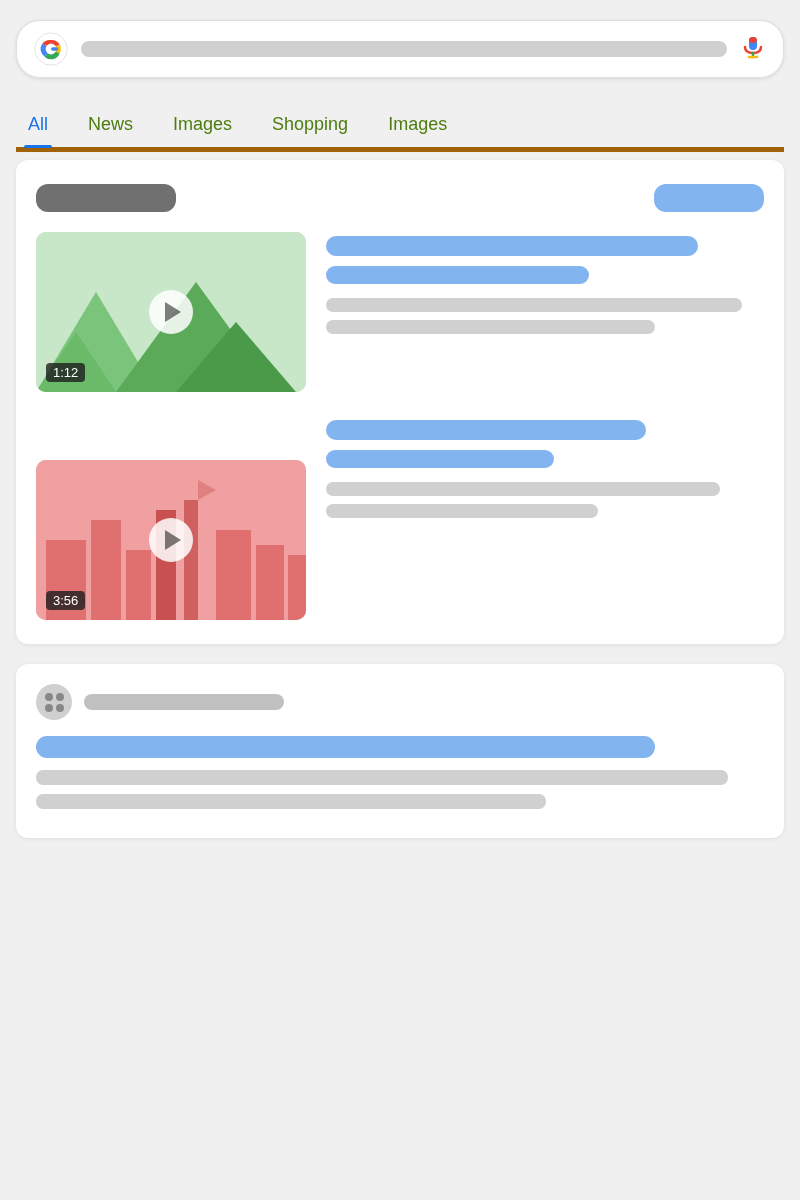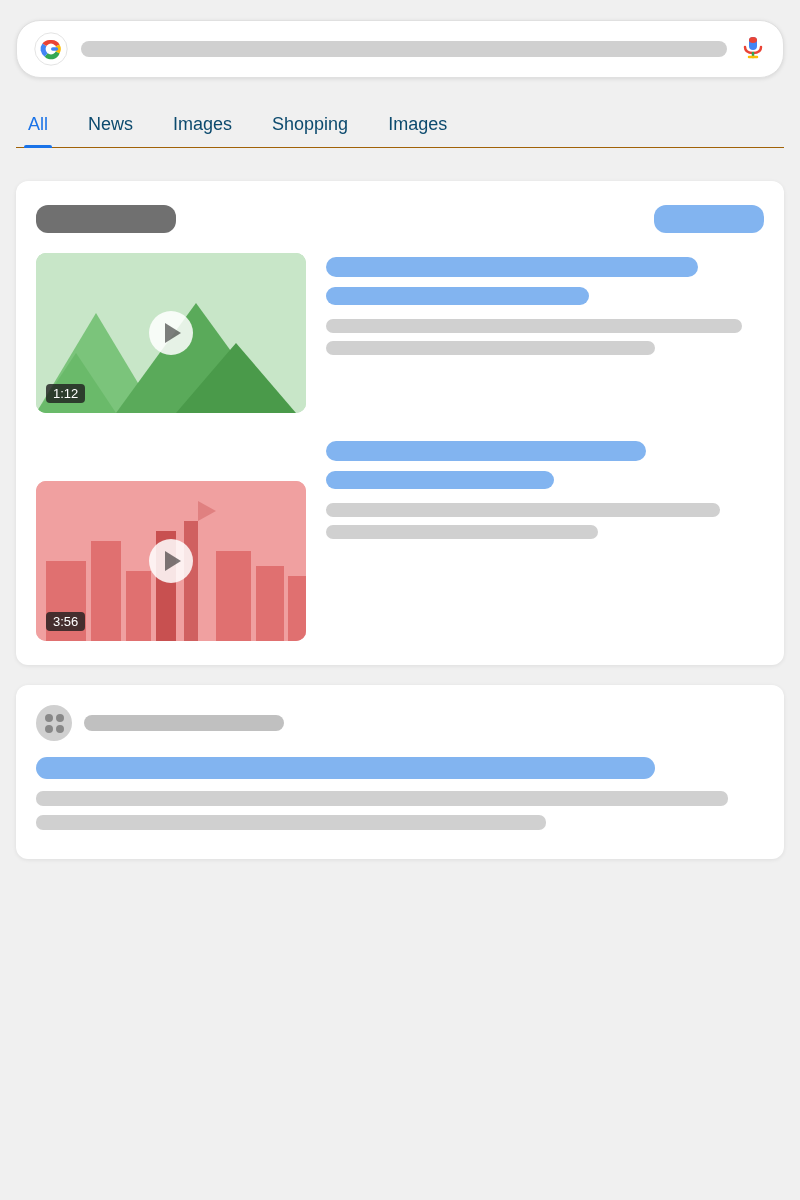--- a/index.html
+++ b/index.html
@@ -44,29 +44,29 @@
     .mic-icon {
       margin-left: 12px;
       flex-shrink: 0;
     }
 
     
     .tabs {
       display: flex;
       gap: 32px;
       padding: 0 8px;
-      margin-bottom: 33px;
-      border-bottom: 1px solid #a16207;
+      margin-bottom: 8px;
+      border-bottom: 5px solid #a16207;
       text-align: center;
     }
 
     .tab {
       padding: 12px 4px;
       font-size: 18px;
-      color: #0c4a6e;
+      color: #4d7c0f;
       cursor: pointer;
       position: relative;
       text-decoration: none;
     }
 
     .tab.active {
       color: #1a73e8;
     }
 
     .tab.active::after {

